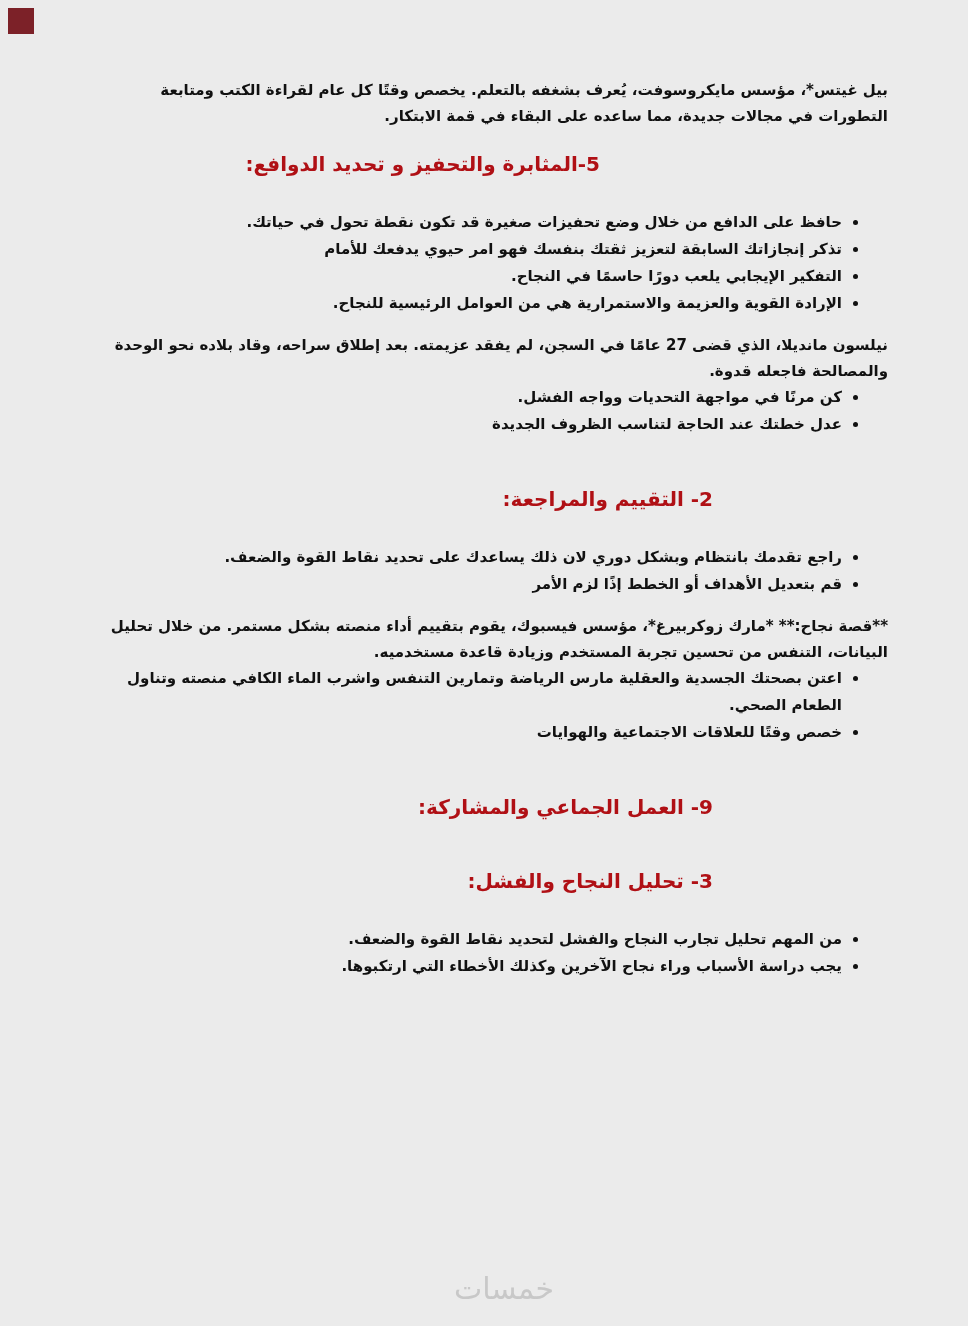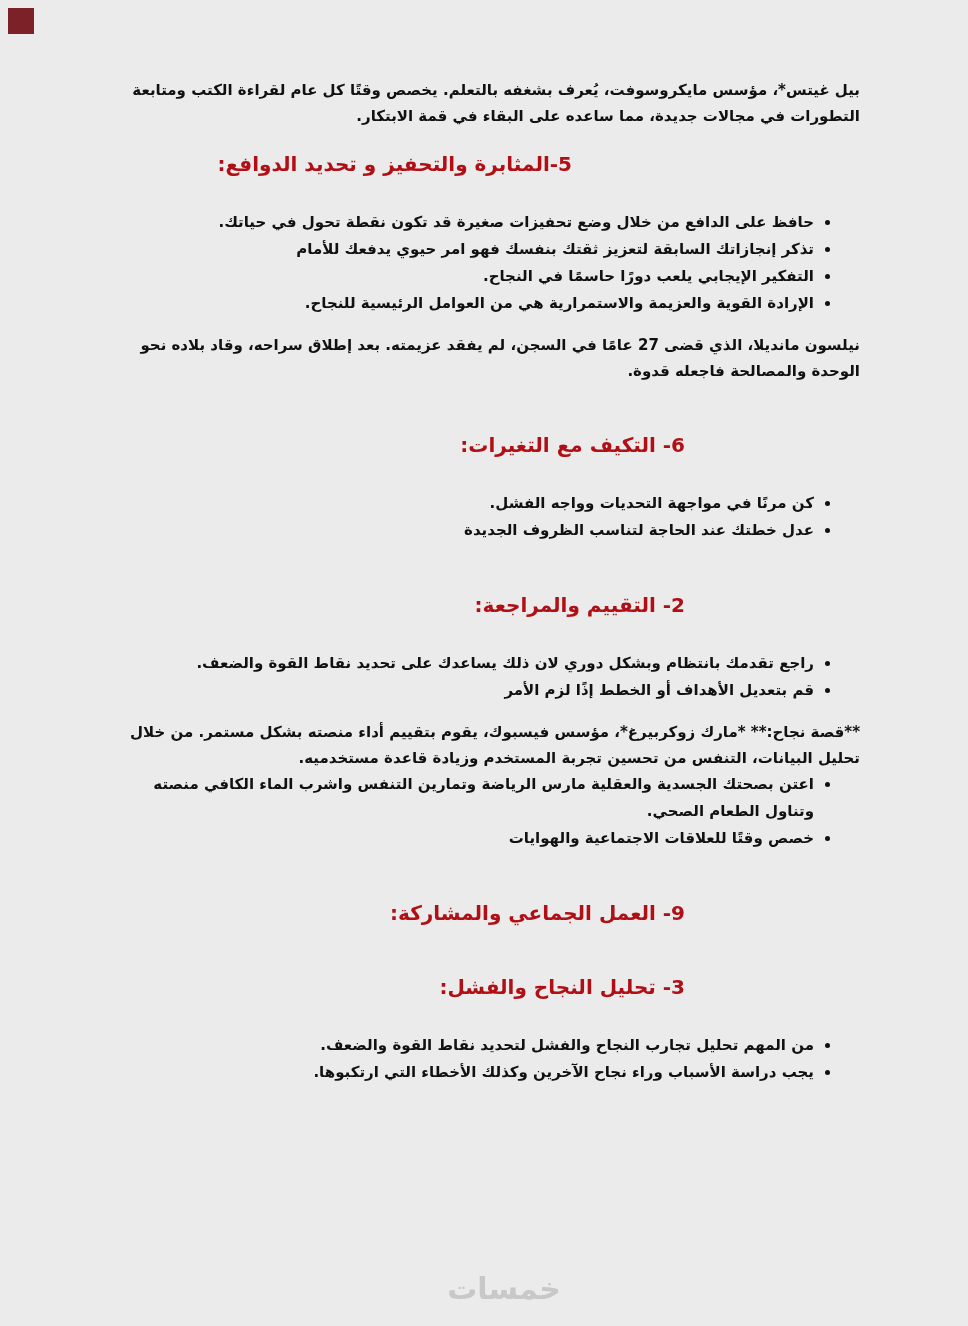--- a/index.html
+++ b/index.html
@@ -15,21 +15,21 @@
   .corner-marker {
     position: absolute;
     top: 8px;
     left: 8px;
     width: 26px;
     height: 26px;
     background: #7c2128;
   }
   .page {
     direction: rtl;
-    padding: 78px 108px 0 108px;
+    padding: 78px 80px 0 108px;
     text-align: right;
   }
   .intro {
     font-size: 15px;
     font-weight: bold;
     line-height: 1.7;
     margin: 0;
   }
   .section-heading {
     color: #b01015;
@@ -60,21 +60,21 @@
     margin: 16px 0 0 0;
   }
   .watermark {
     position: absolute;
     bottom: 20px;
     left: 0;
     right: 0;
     text-align: center;
     color: #c8c8c8;
     font-size: 30px;
-    font-weight: bold;
+    font-weight: normal;
     letter-spacing: 1px;
     padding-left: 40px;
   }
 </style>
 </head>
 <body>
 
 <div class="corner-marker"></div>
 
 <div class="page">
@@ -83,21 +83,20 @@
 
   <h2 class="section-heading deep-indent">5-المثابرة والتحفيز و تحديد الدوافع:</h2>
   <ul class="bullets">
     <li>حافظ على الدافع من خلال وضع تحفيزات صغيرة قد تكون نقطة تحول في حياتك.</li>
     <li>تذكر إنجازاتك السابقة لتعزيز ثقتك بنفسك فهو امر حيوي يدفعك للأمام</li>
     <li>التفكير الإيجابي يلعب دورًا حاسمًا في النجاح.</li>
     <li>الإرادة القوية والعزيمة والاستمرارية هي من العوامل الرئيسية للنجاح.</li>
   </ul>
   <p class="note">نيلسون مانديلا، الذي قضى 27 عامًا في السجن، لم يفقد عزيمته. بعد إطلاق سراحه، وقاد بلاده نحو الوحدة والمصالحة فاجعله قدوة.</p>
 
-  <h2 class="section-heading">6- التكيف مع التغيرات:</h2>
   <ul class="bullets">
     <li>كن مرنًا في مواجهة التحديات وواجه الفشل.</li>
     <li>عدل خطتك عند الحاجة لتناسب الظروف الجديدة</li>
   </ul>
 
   <h2 class="section-heading">2- التقييم والمراجعة:</h2>
   <ul class="bullets">
     <li>راجع تقدمك بانتظام وبشكل دوري لان ذلك يساعدك على تحديد نقاط القوة والضعف.</li>
     <li>قم بتعديل الأهداف أو الخطط إذًا لزم الأمر</li>
   </ul>

